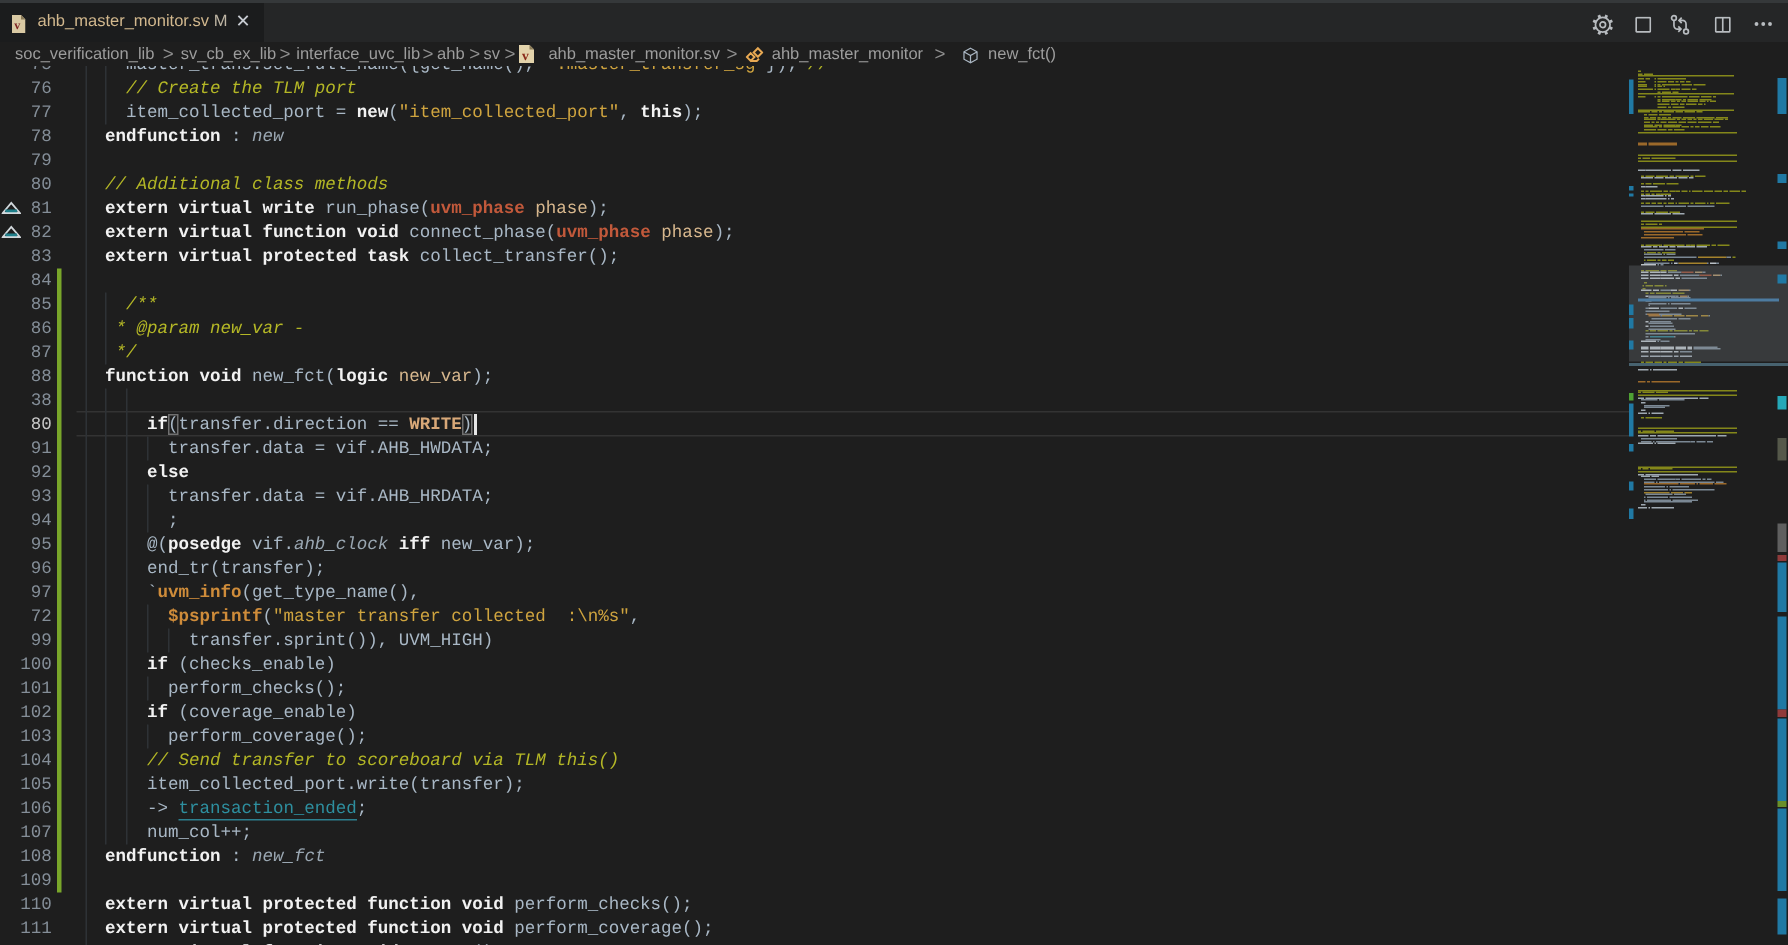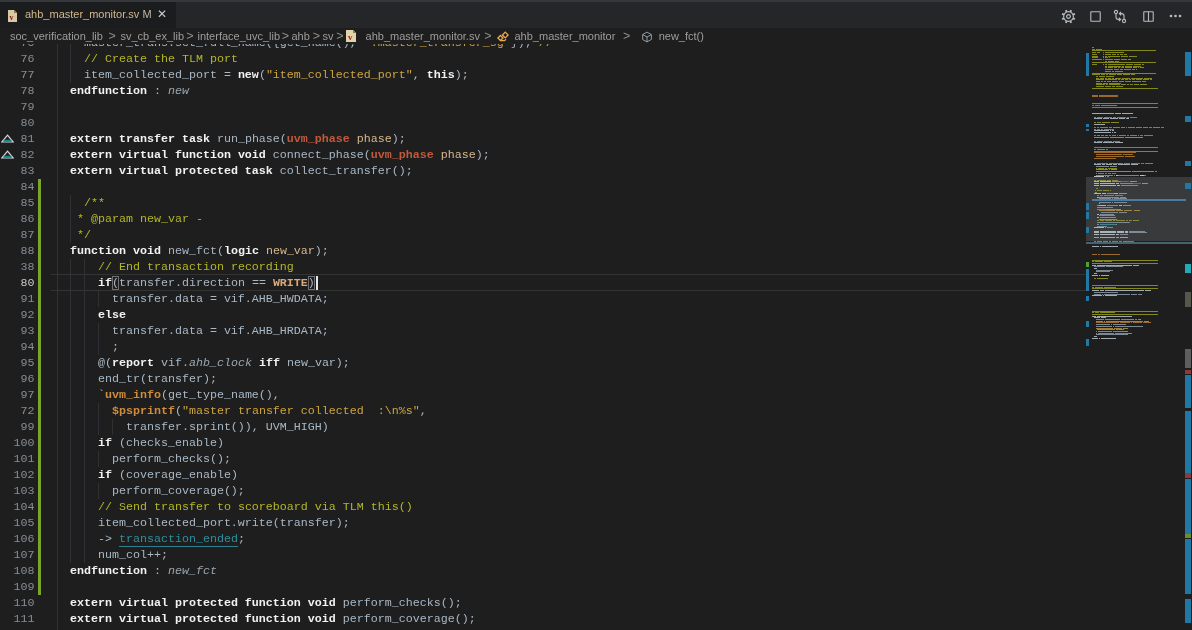--- a/index.html
+++ b/index.html
@@ -1,21 +1,21 @@
 <!DOCTYPE html>
 <html><head><meta charset="utf-8"><style>
 * { margin:0; padding:0; box-sizing:border-box; }
 html,body { width:1192px; height:630px; overflow:hidden; background:#1e1e1e; }
 #stage { position:relative; width:1192px; height:630px; font-family:"Liberation Mono", monospace; }
 #codearea { position:absolute; inset:0; background:#1e1e1e; }
 .cl { position:absolute; left:56.0px; height:16px; line-height:16px; font-size:11.67px; white-space:pre; color:#a9b8c6; }
 .num { position:absolute; left:0; width:34.5px; height:16px; line-height:16px; font-size:11.67px; text-align:right; color:#848e98; }
 .num.cur { color:#c8c8c8; }
 .k { color:#f2f2f2; font-weight:bold; }
-.c { color:#b4b726; }
+.c { color:#b4b726; font-style:italic; }
 .s { color:#cfa43f; }
 .m { color:#cf8c3a; font-weight:bold; }
 .t { color:#c2593b; font-weight:bold; }
 .p { color:#d8b88e; }
 .w { color:#d8a878; font-weight:bold; }
 .i { color:#9aa7b2; font-style:italic; }
 .e { color:#2e8f9f; }
 .bx { outline:1px solid #707070; outline-offset:-1px; }
 .ig { position:absolute; width:1px; background:#2e3236; }
 #gbar { position:absolute; left:38px; width:2.5px; top:179px; height:416px; background:#79a62a; }
@@ -65,50 +65,50 @@
 <div class="cl" style="top:35px">    master_trans.set_full_name({get_name(), <span class="s">".master_transfer_sg"</span>}); <span class="c">//</span></div>
 <div class="num" style="top:35px">75</div>
 <div class="cl" style="top:51px">    <span class="c">// Create the TLM port</span></div>
 <div class="num" style="top:51px">76</div>
 <div class="cl" style="top:67px">    item_collected_port = <span class="k">new</span>(<span class="s">"item_collected_port"</span>, <span class="k">this</span>);</div>
 <div class="num" style="top:67px">77</div>
 <div class="cl" style="top:83px">  <span class="k">endfunction</span> : <span class="i">new</span></div>
 <div class="num" style="top:83px">78</div>
 <div class="cl" style="top:99px"></div>
 <div class="num" style="top:99px">79</div>
+<div class="cl" style="top:115px">  <span class="c">// Additional class methods</span></div>
 <div class="num" style="top:115px">80</div>
-<div class="cl" style="top:131px">  <span class="k">extern transfer task</span> run_phase(<span class="t">uvm_phase</span> <span class="p">phase</span>);</div>
+<div class="cl" style="top:131px">  <span class="k">extern virtual write</span> run_phase(<span class="t">uvm_phase</span> <span class="p">phase</span>);</div>
 <div class="num" style="top:131px">81</div>
 <div class="cl" style="top:147px">  <span class="k">extern virtual function void</span> connect_phase(<span class="t">uvm_phase</span> <span class="p">phase</span>);</div>
 <div class="num" style="top:147px">82</div>
 <div class="cl" style="top:163px">  <span class="k">extern virtual protected task</span> collect_transfer();</div>
 <div class="num" style="top:163px">83</div>
 <div class="cl" style="top:179px"></div>
 <div class="num" style="top:179px">84</div>
 <div class="cl" style="top:195px">    <span class="c">/**</span></div>
 <div class="num" style="top:195px">85</div>
 <div class="cl" style="top:211px">   <span class="c">* @param new_var -</span></div>
 <div class="num" style="top:211px">86</div>
 <div class="cl" style="top:227px">   <span class="c">*/</span></div>
 <div class="num" style="top:227px">87</div>
 <div class="cl" style="top:243px">  <span class="k">function void</span> new_fct(<span class="k">logic</span> <span class="p">new_var</span>);</div>
 <div class="num" style="top:243px">88</div>
-<div class="cl" style="top:259px">      <span class="c">// End transaction recording</span></div>
 <div class="num" style="top:259px">38</div>
 <div class="cl" style="top:275px">      <span class="k">if</span><span class="bx">(</span>transfer.direction == <span class="w">WRITE</span><span class="bx">)</span></div>
 <div class="num cur" style="top:275px">80</div>
 <div class="cl" style="top:291px">        transfer.data = vif.AHB_HWDATA;</div>
 <div class="num" style="top:291px">91</div>
 <div class="cl" style="top:307px">      <span class="k">else</span></div>
 <div class="num" style="top:307px">92</div>
 <div class="cl" style="top:323px">        transfer.data = vif.AHB_HRDATA;</div>
 <div class="num" style="top:323px">93</div>
 <div class="cl" style="top:339px">        ;</div>
 <div class="num" style="top:339px">94</div>
-<div class="cl" style="top:355px">      @(<span class="k">report</span> vif.<span class="i">ahb_clock</span> <span class="k">iff</span> new_var);</div>
+<div class="cl" style="top:355px">      @(<span class="k">posedge</span> vif.<span class="i">ahb_clock</span> <span class="k">iff</span> new_var);</div>
 <div class="num" style="top:355px">95</div>
 <div class="cl" style="top:371px">      end_tr(transfer);</div>
 <div class="num" style="top:371px">96</div>
 <div class="cl" style="top:387px">      `<span class="m">uvm_info</span>(get_type_name(),</div>
 <div class="num" style="top:387px">97</div>
 <div class="cl" style="top:403px">        <span class="m">$psprintf</span>(<span class="s">"master transfer collected  :\n%s"</span>,</div>
 <div class="num" style="top:403px">72</div>
 <div class="cl" style="top:419px">          transfer.sprint()), UVM_HIGH)</div>
 <div class="num" style="top:419px">99</div>
 <div class="cl" style="top:435px">      <span class="k">if</span> (checks_enable)</div>

